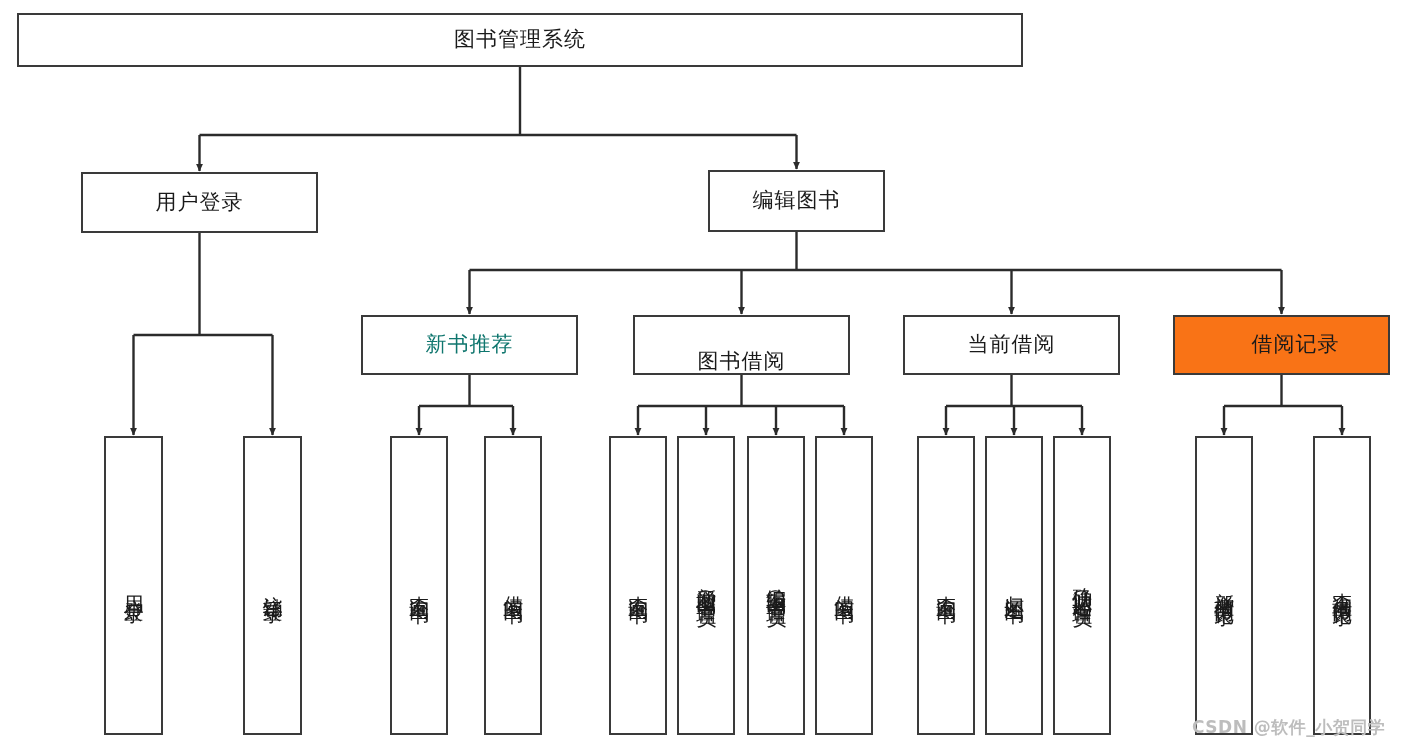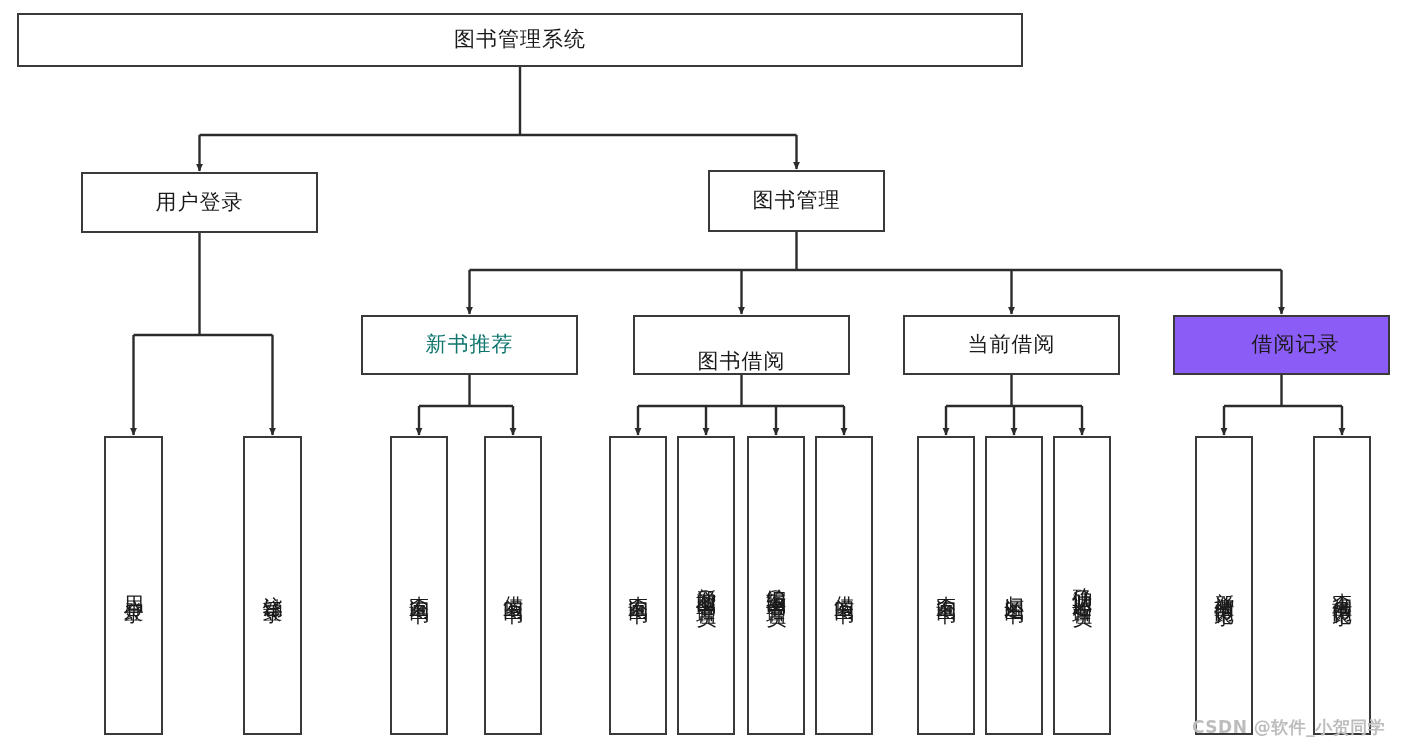--- a/index.html
+++ b/index.html
@@ -79,32 +79,32 @@
   </svg>
 
   <div id="node-layer">
       <div class="node h" style="left: 17px; top: 13px; width: 1006px; height: 54px; border-color: rgb(58, 58, 58); background: rgb(255, 255, 255); color: rgb(26, 26, 26);">
         <span class="label">图书管理系统</span>
       </div>
       <div class="node h" style="left: 81px; top: 172px; width: 237px; height: 61px; border-color: rgb(58, 58, 58); background: rgb(255, 255, 255); color: rgb(26, 26, 26);">
         <span class="label">用户登录</span>
       </div>
       <div class="node h" style="left: 708px; top: 170px; width: 177px; height: 62px; border-color: rgb(58, 58, 58); background: rgb(255, 255, 255); color: rgb(26, 26, 26);">
-        <span class="label">图书管理</span>
+        <span class="label">编辑图书</span>
       </div>
       <div class="node h" style="left: 361px; top: 315px; width: 217px; height: 60px; border-color: rgb(58, 58, 58); background: rgb(255, 255, 255); color: #0f766e;">
         <span class="label">新书推荐</span>
       </div>
       <div class="node h" style="left: 633px; top: 315px; width: 217px; height: 60px; border-color: rgb(58, 58, 58); background: rgb(255, 255, 255); color: rgb(26, 26, 26); align-items: flex-end;">
         <span class="label">图书借阅</span>
       </div>
       <div class="node h" style="left: 903px; top: 315px; width: 217px; height: 60px; border-color: rgb(58, 58, 58); background: rgb(255, 255, 255); color: rgb(26, 26, 26);">
         <span class="label">当前借阅</span>
       </div>
-      <div class="node h" style="left: 1173px; top: 315px; width: 217px; height: 60px; border-color: rgb(58, 58, 58); background: #8b5cf6; color: rgb(26, 26, 26); padding-left: 28px;">
+      <div class="node h" style="left: 1173px; top: 315px; width: 217px; height: 60px; border-color: rgb(58, 58, 58); background: #f97316; color: rgb(26, 26, 26); padding-left: 28px;">
         <span class="label">借阅记录</span>
       </div>
       <div class="node v" style="left: 104px; top: 436px; width: 59px; height: 299px; border-color: rgb(58, 58, 58); background: rgb(255, 255, 255); color: rgb(26, 26, 26);">
         <span class="label">用户登录</span>
       </div>
       <div class="node v" style="left: 243px; top: 436px; width: 59px; height: 299px; border-color: rgb(58, 58, 58); background: rgb(255, 255, 255); color: rgb(26, 26, 26);">
         <span class="label">注销登录</span>
       </div>
       <div class="node v" style="left: 390px; top: 436px; width: 58px; height: 299px; border-color: rgb(58, 58, 58); background: rgb(255, 255, 255); color: rgb(26, 26, 26);">
         <span class="label">查询图书</span>

